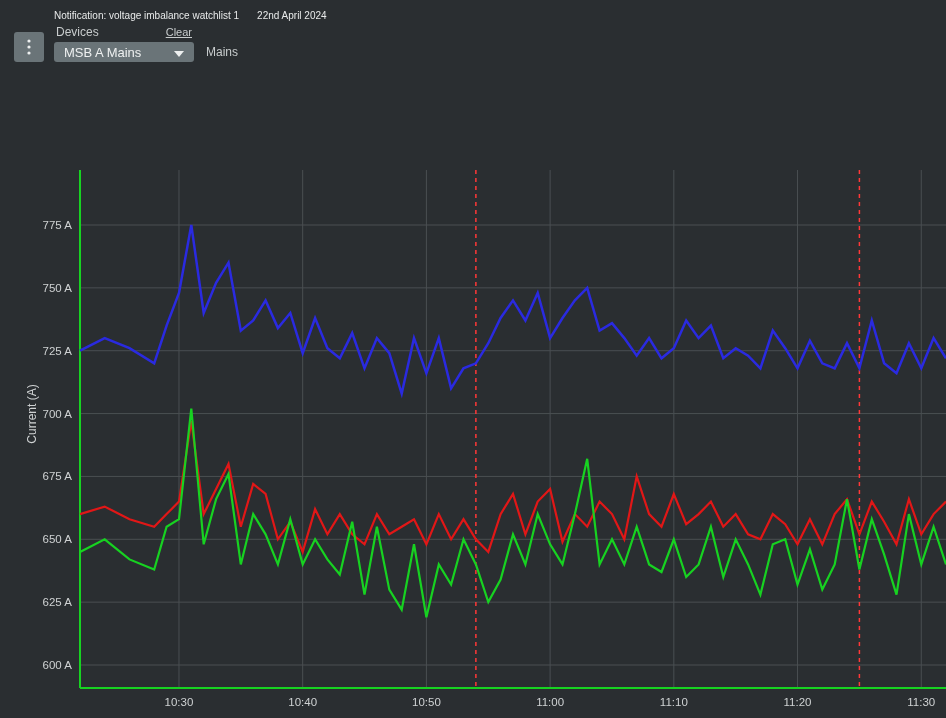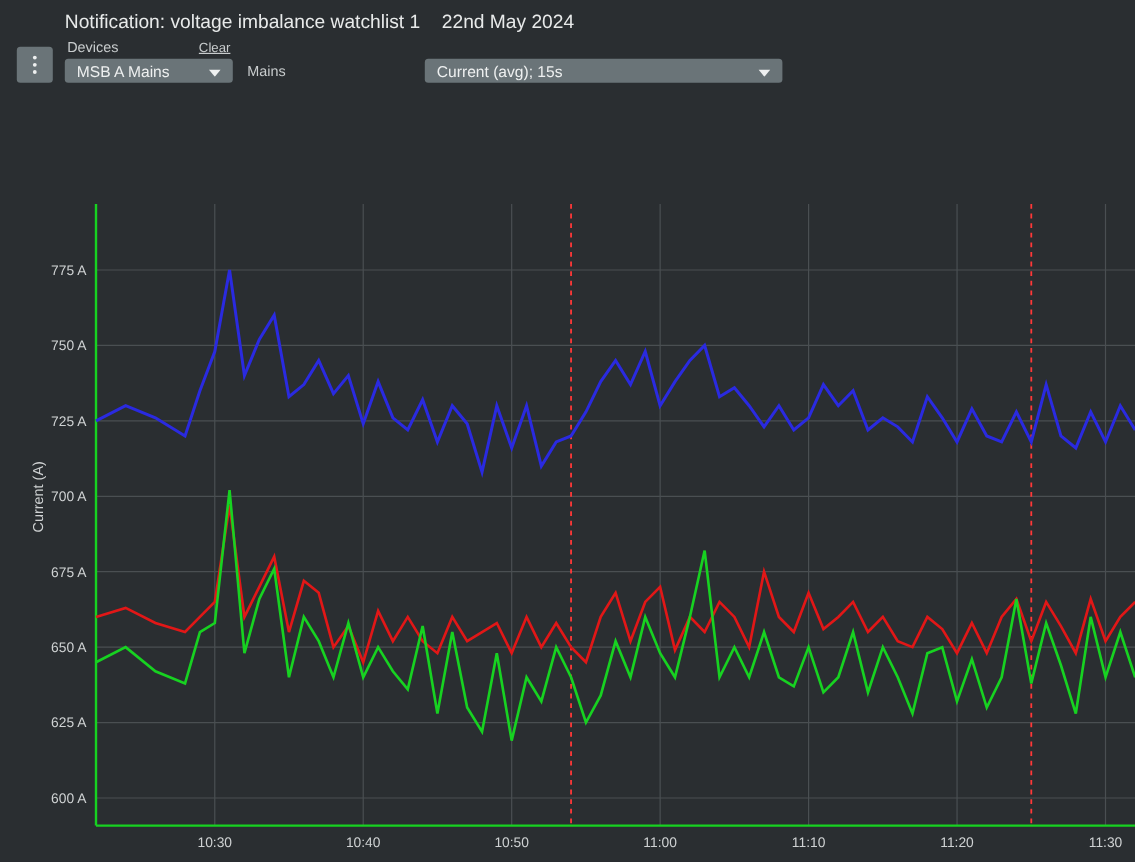--- a/index.html
+++ b/index.html
@@ -11,21 +11,21 @@
     font-size: 13px;
     width: 946px; height: 718px;
     overflow: hidden;
   }
   .header {
     padding: 10px 14px 4px 14px;
   }
   .title-row {
     display: flex; align-items: flex-start; gap: 18px;
     margin: 0 0 4px 40px;
-    font-size: 16px;
+    font-size: 10px;
     color: #e8eaea;
   }
   .controls-row {
     display: flex; align-items: flex-end; gap: 10px;
   }
   .menu-btn {
     width: 30px; height: 30px;
     background: #6a7478;
     border-radius: 3px;
     display: flex; align-items: center; justify-content: center;
@@ -86,21 +86,21 @@
   .series-blue  { stroke: #2a2ae0; stroke-width: 2.5; fill: none; }
   .series-red   { stroke: #e11717; stroke-width: 2.2; fill: none; }
   .series-green { stroke: #17d221; stroke-width: 2.2; fill: none; }
 </style>
 </head>
 <body>
 
 <div class="header">
   <div class="title-row">
     <span>Notification: voltage imbalance watchlist 1</span>
-    <span>22nd May 2024</span>
+    <span>22nd April 2024</span>
   </div>
   <div class="controls-row">
 
     <div class="menu-btn">
       <svg viewBox="0 0 4 16">
         <circle cx="2" cy="2" r="1.6" fill="#eef0f0"></circle>
         <circle cx="2" cy="8" r="1.6" fill="#eef0f0"></circle>
         <circle cx="2" cy="14" r="1.6" fill="#eef0f0"></circle>
       </svg>
     </div>
@@ -120,28 +120,20 @@
       </div>
     </div>
 
     <div class="field" style="width:140px">
       <div class="field-label-row">
         <span>Mains</span>
       </div>
     </div>
 
     <div class="field" style="width:298px">
-      <div class="select">
-        <span class="val">Current (avg); 15s</span>
-        <span class="caret">
-          <svg viewBox="0 0 10 6">
-              <path d="M0 0 L5 6 L10 0 Z" fill="#eef0f0"></path>
-            </svg>
-        </span>
-      </div>
     </div>
 
   </div>
 </div>
 
 <div class="chart-wrap">
   <div class="ylabel">Current (A)</div>
   <svg id="chart-svg" width="946" height="608">
       <line x1="80" x2="946" y1="555" y2="555" class="grid-line"></line>
       <text x="72" y="559" text-anchor="end" class="tick-text">600 A</text>

